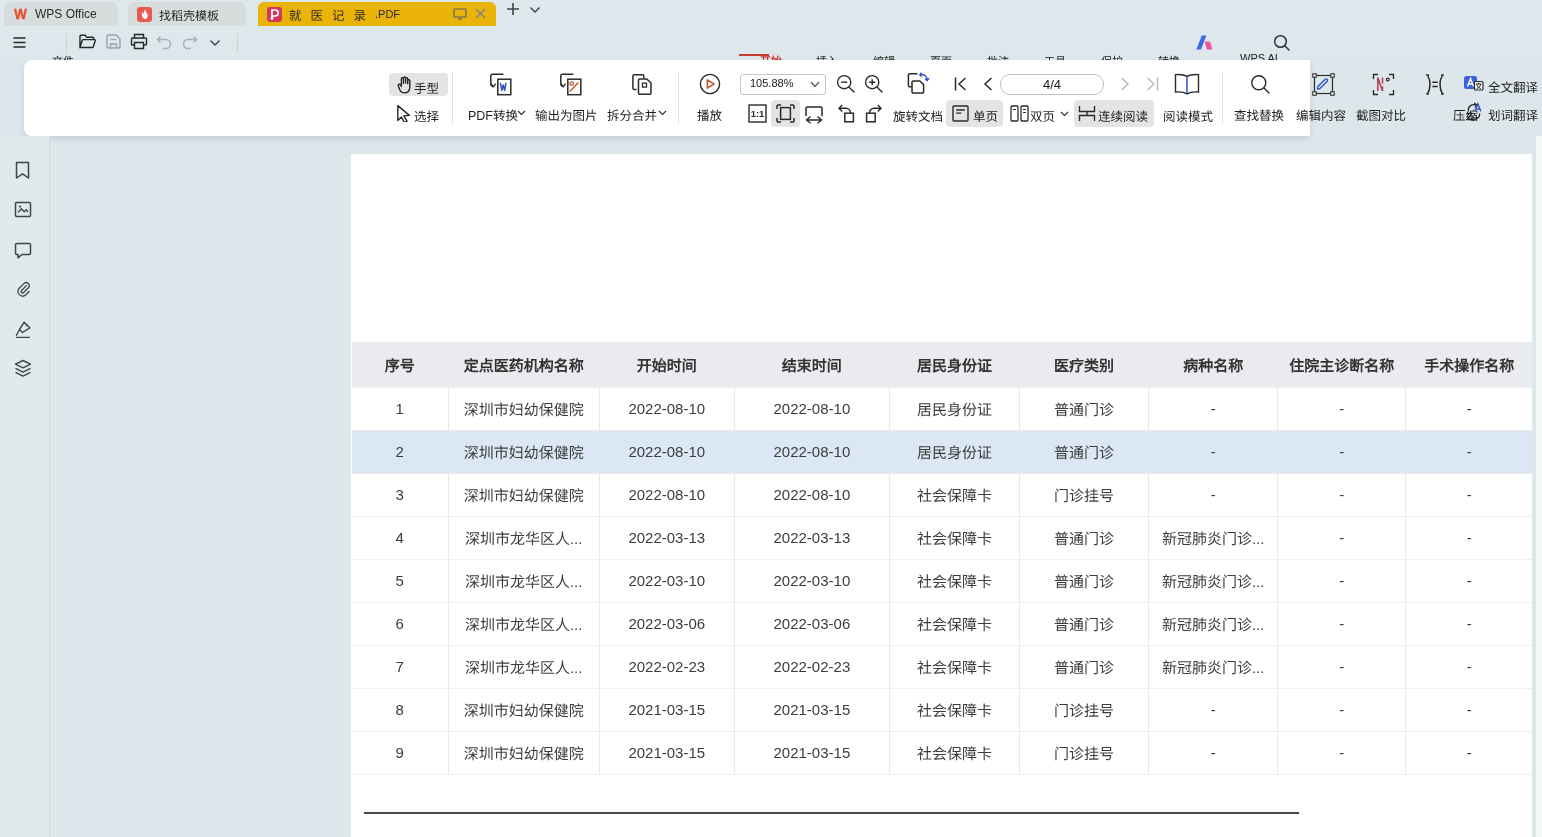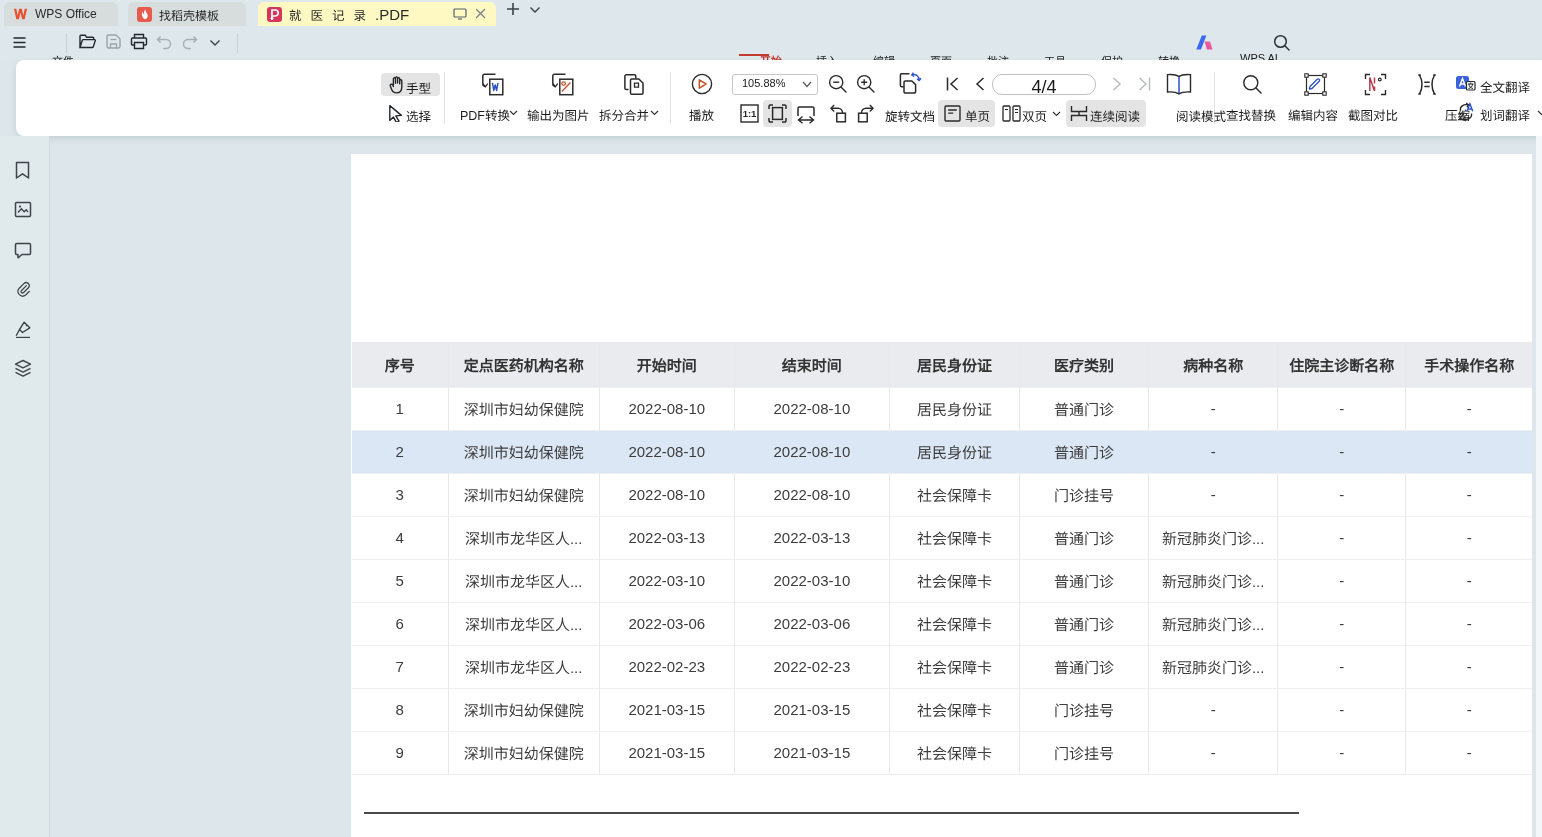--- a/index.html
+++ b/index.html
@@ -5,33 +5,33 @@
 <style>
   * { margin:0; padding:0; box-sizing:border-box; }
   html,body { width:1542px; height:837px; overflow:hidden; }
   body { font-family:"Liberation Sans", sans-serif; color:#1b1b1b; }
   #app { position:relative; width:1542px; height:837px; background:#dde7eb; overflow:hidden; }
 
   
   .tabbar { position:absolute; left:0; top:0; width:1542px; height:26px; background:#dee8ec; }
   .tab { position:absolute; top:2px; height:24px; border-radius:6px 6px 0 0; display:flex; align-items:center; font-size:12px; color:#2a2a2a; }
   .tab.gray { background:#d7dddd; }
-  .tab.active { background:#fef9c3; }
+  .tab.active { background:#eab308; }
   .tabico { width:15px; height:15px; border-radius:3px; margin:0 7px 0 9px; flex:0 0 auto; display:flex; align-items:center; justify-content:center; }
   .abs { position:absolute; }
   svg { display:block; }
 
   
   .menubar { position:absolute; left:0; top:26px; width:1542px; height:34px; background:#dee8ec; }
   .mitem { position:absolute; top:26px; font-size:11px; color:#202020;margin-left:20px; }
   .mitem.red { color:#c43a30; font-weight:bold; }
   .msep { position:absolute; top:7px; width:1px; height:20px; background:#c9d1d3; }
 
   
-  .toolbar { position:absolute; left:16px; top:60px; width:1526px; height:76px; background:#ffffff; border-radius:8px 0 0 8px; box-shadow:0 3px 6px rgba(90,110,120,0.18); }
+  .toolbar { position:absolute; left:24px; top:60px; width:1286px; height:76px; background:#ffffff; border-radius:8px 0 0 8px; box-shadow:0 3px 6px rgba(90,110,120,0.18); }
   .tsep { position:absolute; top:12px; width:1px; height:52px; background:#e2e2e2; }
   .tlabel { position:absolute; font-size:12.5px; color:#1d1d1d; white-space:nowrap; }
   .pill { position:absolute; background:#e4e4e4; border-radius:4px; }
 
   
   .sidebar { position:absolute; left:0; top:136px; width:50px; height:701px; background:#e0e9ec; border-right:1px solid #d2dadd; }
 
   
   .page { position:absolute; left:351px; top:154px; width:1181px; height:683px; background:#ffffff; }
   table.doc { border-collapse:collapse; table-layout:fixed; width:1180px; position:absolute; left:1px; top:188px; font-size:15px; color:#3c3c3c; }
@@ -60,21 +60,21 @@
           </svg>
         </span>找稻壳模板</div>
     <div class="tab active" style="left:258px; width:238px;">
       <span class="tabico" style="background:#d6365c;">
           <svg width="11" height="11" viewBox="0 0 11 11">
             <path d="M3 10.2 V1 h3.2 a3 3 0 0 1 0 6 H4.6" fill="none" stroke="#fff" stroke-width="1.7" stroke-linecap="round"></path>
             <circle cx="3" cy="9.2" r="1.4" fill="#fff"></circle>
           </svg>
         </span>
       <span style="letter-spacing:9px; font-size:12.5px;">就医记录</span>
-        <span style="font-size:15px;">.PDF</span>
+        <span style="font-size:11px;">.PDF</span>
       <svg class="abs" style="left:195px; top:6px;" width="14" height="12" viewBox="0 0 14 12">
           <rect x="1" y="1" width="12" height="8" rx="1" fill="none" stroke="#55606a" stroke-width="1.2"></rect>
           <path d="M5 11h4" stroke="#55606a" stroke-width="1.2"></path>
         </svg>
       <svg class="abs" style="left:217px; top:6px;" width="11" height="11" viewBox="0 0 11 11">
           <path d="M1.5 1.5 L9.5 9.5 M9.5 1.5 L1.5 9.5" stroke="#7a838a" stroke-width="1.3" stroke-linecap="round"></path>
         </svg>
     </div>
     <svg class="abs" style="left:505px; top:1px;" width="16" height="16" viewBox="0 0 16 16">
         <path d="M8 2v12M2 8h12" stroke="#3c4348" stroke-width="1.6"></path>
@@ -240,21 +240,21 @@
       </svg>
     <div class="tlabel" style="left:869px; top:46px;">旋转文档</div>
 
     <svg class="abs" style="left:929px; top:16px;" width="15" height="16" viewBox="0 0 15 16">
         <path d="M2.5 1.5 v13 M12.5 2 L6 8 l6.5 6" fill="none" stroke="#2a2a2a" stroke-width="1.5"></path>
       </svg>
     <svg class="abs" style="left:957px; top:16px;" width="13" height="16" viewBox="0 0 13 16">
         <path d="M10.5 2 L4 8 l6.5 6" fill="none" stroke="#2a2a2a" stroke-width="1.5"></path>
       </svg>
     <div class="abs" style="left:976px; top:13.5px; width:104px; height:21px; border:1px solid #bfbfbf; border-radius:10px; background:#fff;"></div>
-    <div class="abs" style="left:976px; top:17px; width:104px; text-align:center; font-size:18px; color:#1a1a1a;">4/4</div>
+    <div class="abs" style="left:976px; top:17px; width:104px; text-align:center; font-size:13px; color:#1a1a1a;">4/4</div>
     <svg class="abs" style="left:1095px; top:16px;" width="13" height="16" viewBox="0 0 13 16">
         <path d="M2.5 2 L9 8 l-6.5 6" fill="none" stroke="#b9bcbe" stroke-width="1.5"></path>
       </svg>
     <svg class="abs" style="left:1121px; top:16px;" width="15" height="16" viewBox="0 0 15 16">
         <path d="M2.5 2 L9 8 l-6.5 6 M12.5 1.5 v13" fill="none" stroke="#b9bcbe" stroke-width="1.5"></path>
       </svg>
     <svg class="abs" style="left:1149px; top:13px;" width="28" height="23" viewBox="0 0 28 23">
         <path d="M14 3.5 C11.5 1.8 8 1.2 2.5 1.6 V19 c5.5-.4 9 .3 11.5 2 c2.5-1.7 6-2.4 11.5-2 V1.6 C20 1.2 16.5 1.8 14 3.5 Z" fill="none" stroke="#2a2a2a" stroke-width="1.4"></path>
         <path d="M14 4 V20.2" stroke="#2c51c7" stroke-width="1.5"></path>
       </svg>
@@ -272,21 +272,21 @@
       </svg>
     <div class="tlabel" style="left:1006px; top:46px;">双页</div>
     <svg class="abs" style="left:1036px; top:51px;" width="9" height="6" viewBox="0 0 9 6">
         <path d="M1 1 L4.5 4.5 L8 1" fill="none" stroke="#333" stroke-width="1.2"></path>
       </svg>
     <div class="pill" style="left:1050px; top:40px; width:80px; height:27px;"></div>
     <svg class="abs" style="left:1054px; top:45px;" width="18" height="17" viewBox="0 0 18 17">
         <path d="M1.5 1 v5.5 h15 V1 M1.5 16 v-5.5 h15 V16 M9 6.5 v4" fill="none" stroke="#2a2a2a" stroke-width="1.4"></path>
       </svg>
     <div class="tlabel" style="left:1074px; top:46px;">连续阅读</div>
-    <div class="tlabel" style="left:1139px; top:46px;margin-left:21px;">阅读模式</div>
+    <div class="tlabel" style="left:1139px; top:46px;">阅读模式</div>
 
     <svg class="abs" style="left:1226px; top:14px;" width="21" height="21" viewBox="0 0 21 21">
         <circle cx="8.8" cy="8.8" r="7" fill="none" stroke="#2a2a2a" stroke-width="1.4"></circle>
         <path d="M14 14 L19 19" stroke="#2a2a2a" stroke-width="1.4" stroke-linecap="round"></path>
       </svg>
     <div class="tlabel" style="left:1210px; top:45px;">查找替换</div>
     <svg class="abs" style="left:1288px; top:13px;" width="23" height="23" viewBox="0 0 23 23">
         <rect x="2.5" y="2.5" width="18" height="18" fill="none" stroke="#2a2a2a" stroke-width="1.2"></rect>
         <rect x="0.8" y="0.8" width="3.4" height="3.4" fill="#fff" stroke="#2a2a2a" stroke-width="1.1"></rect>
         <rect x="18.8" y="0.8" width="3.4" height="3.4" fill="#fff" stroke="#2a2a2a" stroke-width="1.1"></rect>

